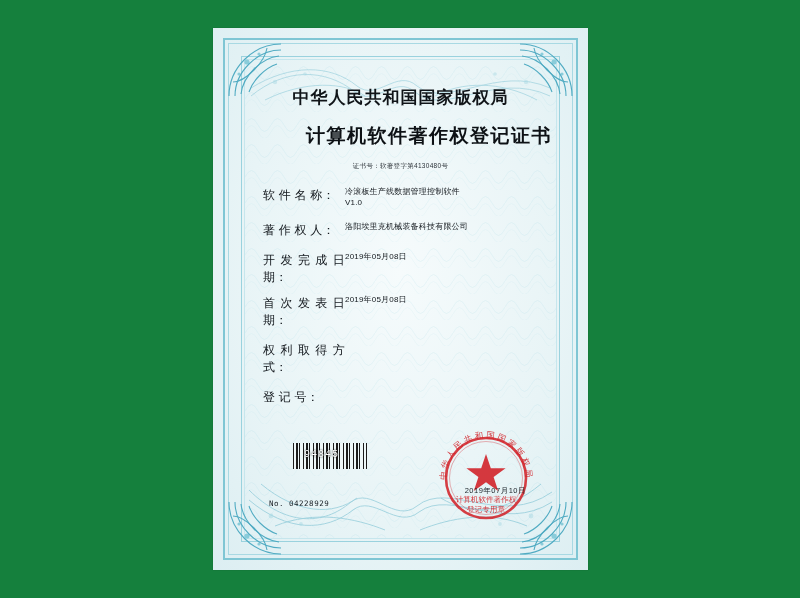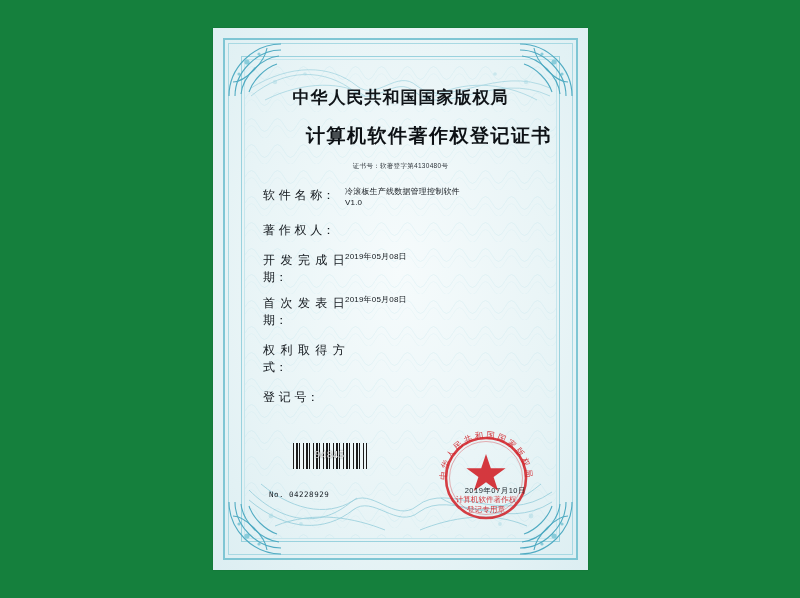--- a/index.html
+++ b/index.html
@@ -167,43 +167,43 @@
         #eef7f8 1px, #eef7f8 3px,
         #1b1b1b 3px, #1b1b1b 5px,
         #eef7f8 5px, #eef7f8 6px,
         #1b1b1b 6px, #1b1b1b 7px,
         #eef7f8 7px, #eef7f8 10px);
   }
   .barcode-num {
     position: absolute;
     left: 44px;
     top: 381px;
-    width: 74px;
+    width: 57px;
     text-align: center;
-    font-family: Liberation Serif, serif;
+    font-family: Liberation Mono, monospace;
     font-size: 10px;
     color: #ffffff;
     text-shadow: 0 0 2px #000;
     letter-spacing: 1px;
   }
 
   
   .seal {
     position: absolute;
     left: 185px;
     top: 358px;
     width: 104px;
     height: 104px;
   }
   .seal svg { display: block; }
 
   .footer-no {
     position: absolute;
     left: 20px;
-    bottom: 35px;
+    bottom: 26px;
     font-size: 7.5px;
     color: #1a2026;
     font-family: "DejaVu Sans Mono", monospace;
     letter-spacing: 0.5px;
   }
   .footer-date {
     position: absolute;
     right: 26px;
     bottom: 38px;
     font-size: 7.5px;
@@ -356,20 +356,21 @@
       <div class="fields">
 
         <div class="field-row tall">
           <div class="field-label">软 件 名 称：</div>
           <div class="field-value" style="white-space: pre-line;">冷滚板生产线数据管理控制软件
 V1.0</div>
         </div>
 
         <div class="field-row tall">
           <div class="field-label">著 作 权 人：</div>
+          <div class="field-value">洛阳埃里克机械装备科技有限公司</div>
         </div>
 
         <div class="field-row">
           <div class="field-label">开发完成日期：</div>
           <div class="field-value">2019年05月08日</div>
         </div>
 
         <div class="field-row tall">
           <div class="field-label">首次发表日期：</div>
           <div class="field-value">2019年05月08日</div>

